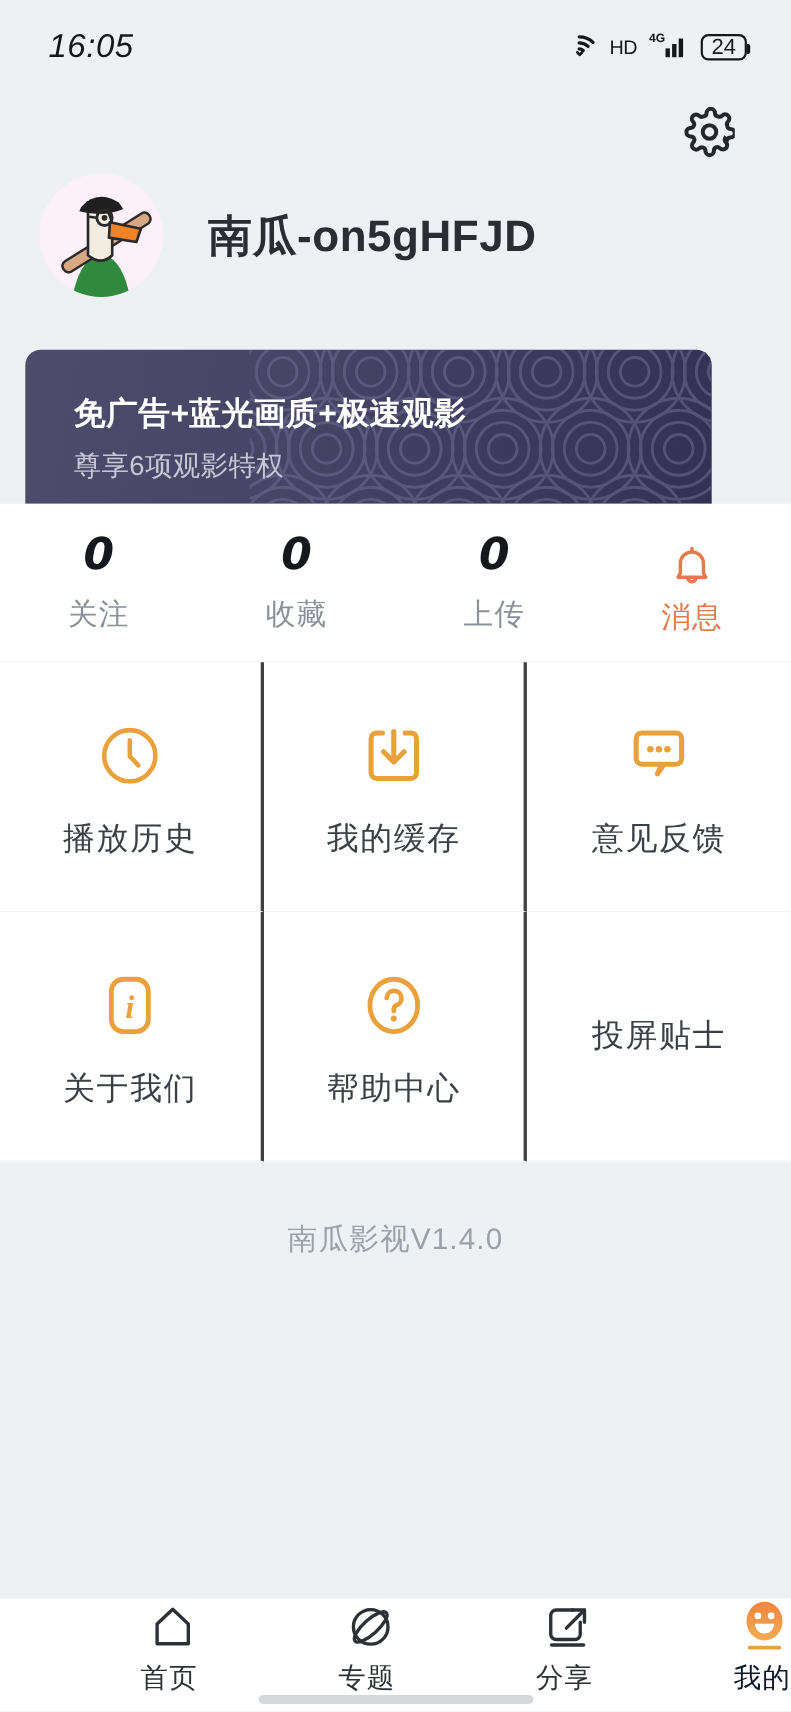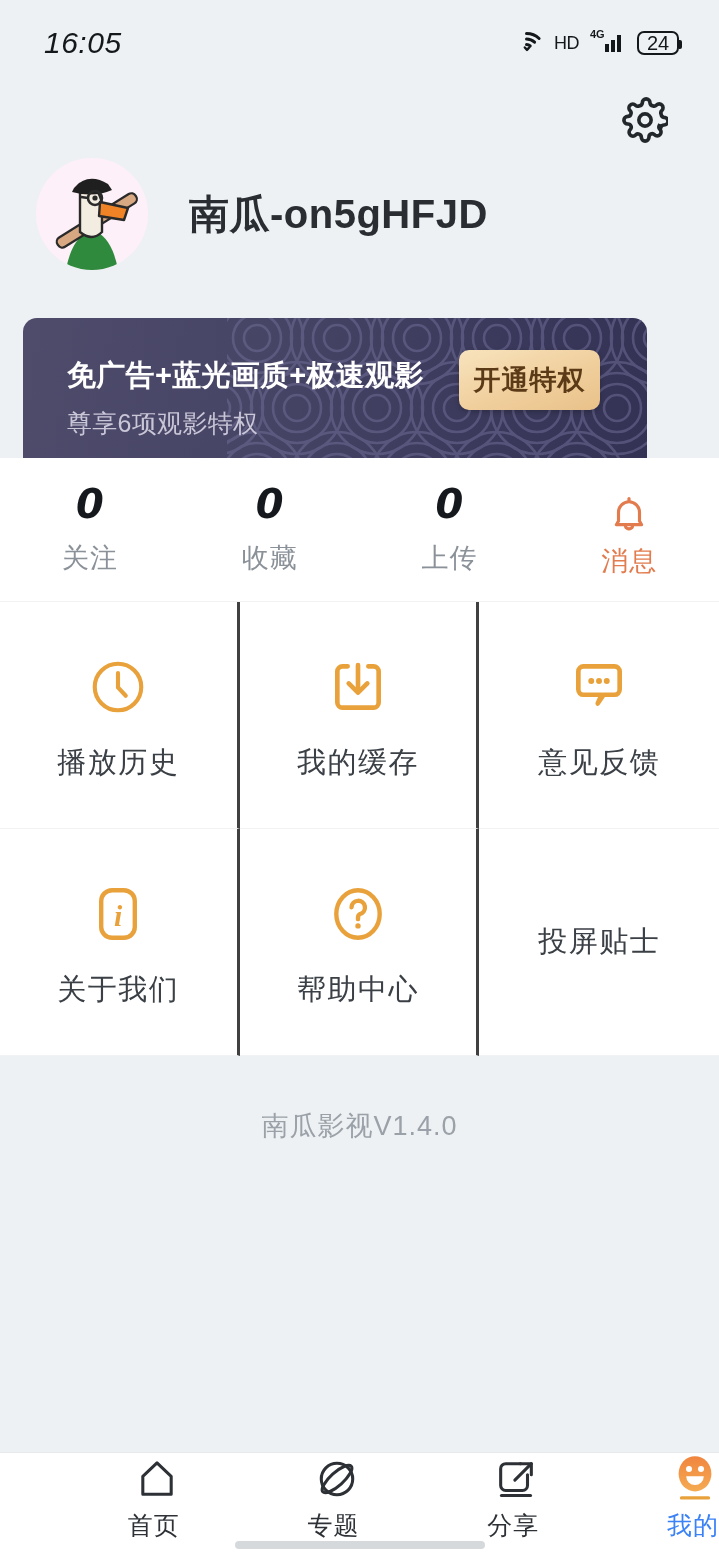--- a/index.html
+++ b/index.html
@@ -104,21 +104,21 @@
   .tabbar{
     position:absolute; left:0; bottom:0; width:719px; height:104px;
     background:#fff; border-top:1px solid #e7eaec; display:flex;
   }
   .tab{
     flex:1; display:flex; flex-direction:column; align-items:flex-end;
     justify-content:center; cursor:pointer; padding-bottom:14px;
   }
   .tab-ico{ height:54px; display:flex;align-items:center;justify-content:center; }
   .tab-lab{ font-size:25px; color:#2d3136; margin-top:4px; letter-spacing:1px;}
-  .tab.active .tab-lab{ color:#3b82f6; }
+  .tab.active .tab-lab{ color:#0f172a; }
   .gesture{
     position:absolute; bottom:7px; left:50%; transform:translateX(-50%);
     width:250px; height:8px; border-radius:4px; background:#d5d9dc;
   }
 </style>
 </head>
 <body>
 
 <div class="statusbar">
   <div class="status-time">16:05</div>
@@ -211,23 +211,20 @@
       <use href="#arcset" x="270" y="160"></use>
       <use href="#arcset" x="350" y="160"></use>
     </g>
   </svg>
 
   <div class="vip-txt">
     <div class="vip-t1">免广告+蓝光画质+极速观影</div>
     <div class="vip-t2">尊享6项观影特权</div>
   </div>
 
-  <div class="vip-btn">
-    <span>开通特权</span>
-  </div>
 </div>
 
 <div class="card">
 
   <div class="stats">
     <div class="stat">
       <div class="stat-num">0</div>
       <div class="stat-lab">关注</div>
     </div>
     <div class="stat">

